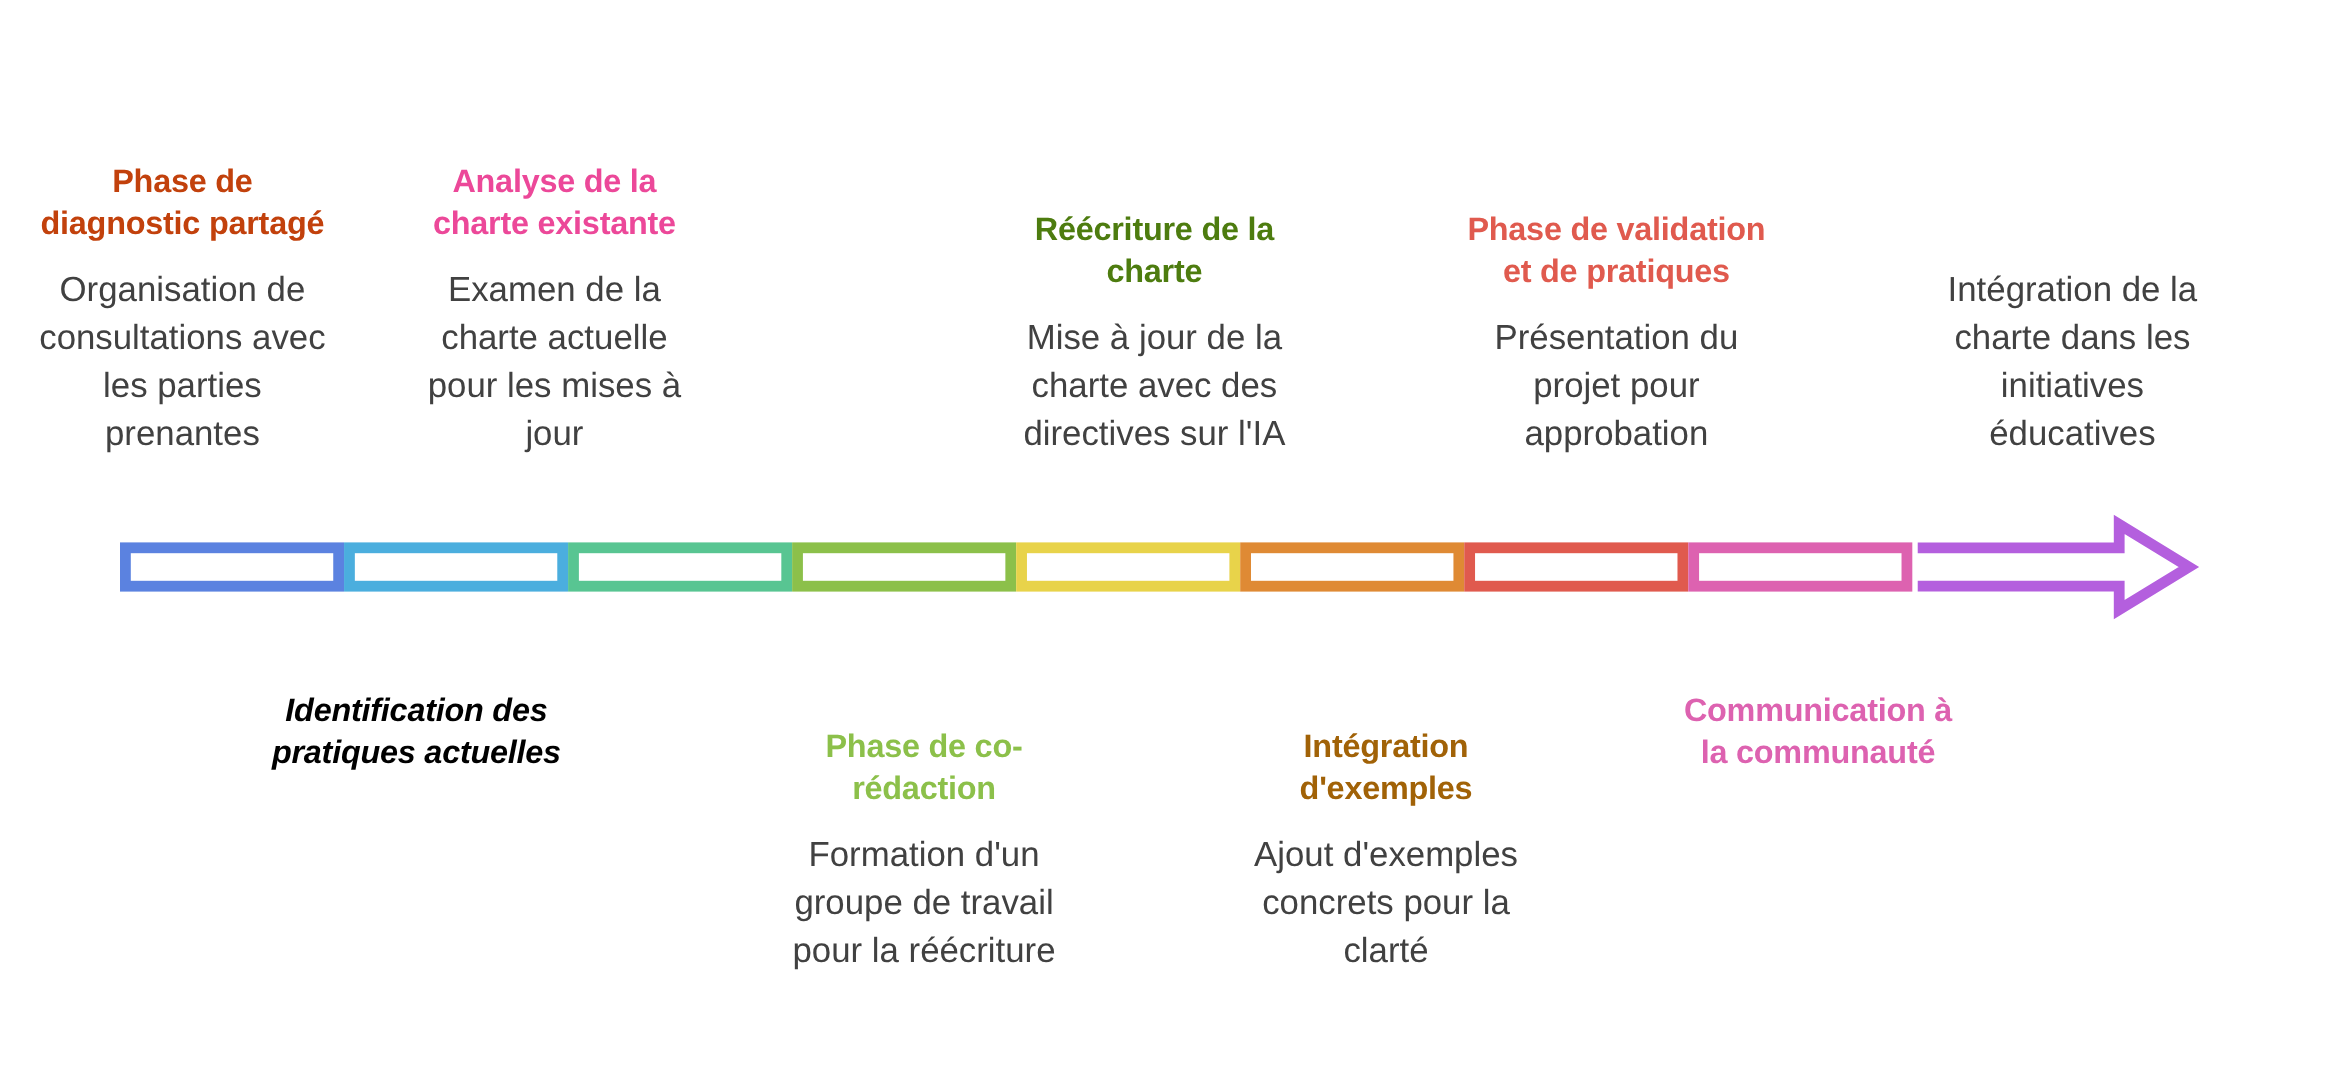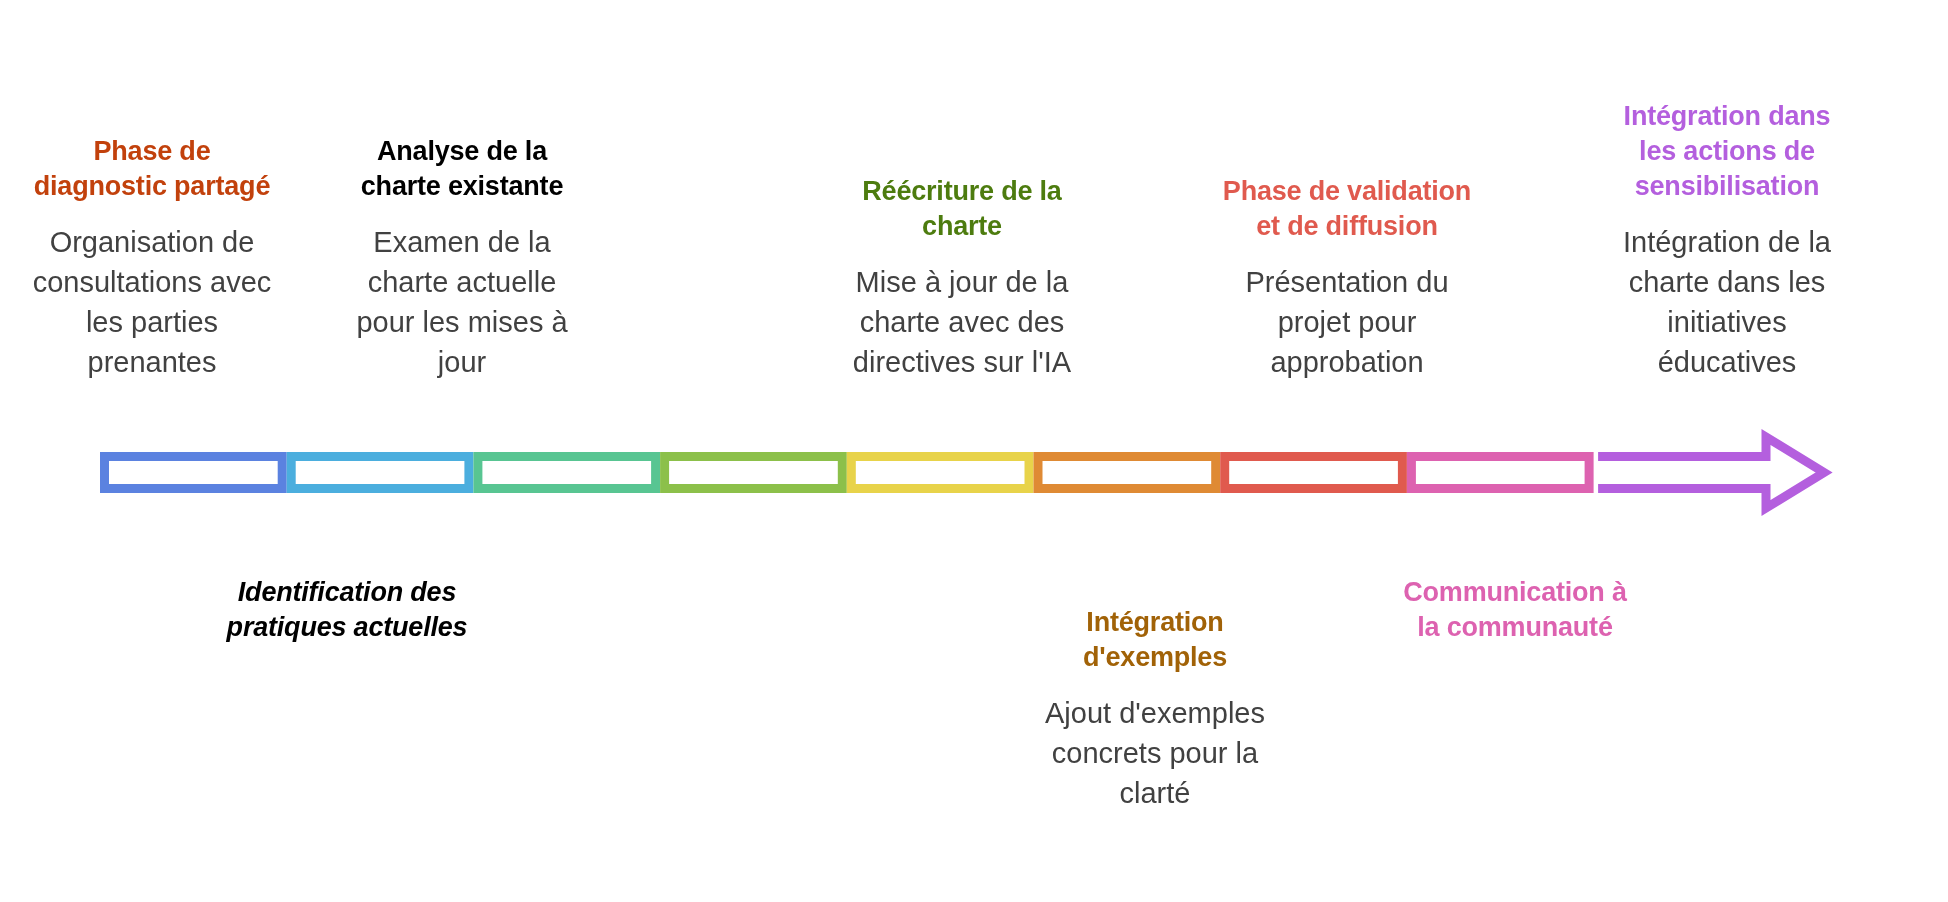--- a/index.html
+++ b/index.html
@@ -63,36 +63,35 @@
 <body>
 
 <div id="stage">
 
   <div class="label-block top-block" style="left:27px;">
     <div class="label-title" style="color:#c2410c;">Phase de diagnostic partagé</div>
     <div class="label-desc">Organisation de consultations avec les parties prenantes</div>
   </div>
 
   <div class="label-block top-block" style="left:337px;">
-    <div class="label-title" style="color:#000000;">Analyse de la charte existante</div>
+    <div class="label-title" style="color:#ec4899;">Analyse de la charte existante</div>
     <div class="label-desc">Examen de la charte actuelle pour les mises à jour</div>
   </div>
 
   <div class="label-block top-block" style="left:837px;">
     <div class="label-title" style="color:#4d7c0f;">Réécriture de la charte</div>
     <div class="label-desc">Mise à jour de la charte avec des directives sur l'IA</div>
   </div>
 
   <div class="label-block top-block" style="left:1222px;">
-    <div class="label-title" style="color:#e05a4e;">Phase de validation et de diffusion</div>
+    <div class="label-title" style="color:#e05a4e;">Phase de validation et de pratiques</div>
     <div class="label-desc">Présentation du projet pour approbation</div>
   </div>
 
   <div class="label-block top-block" style="left:1602px;">
-    <div class="label-title" style="color:#b45fde;">Intégration dans les actions de sensibilisation</div>
     <div class="label-desc">Intégration de la charte dans les initiatives éducatives</div>
   </div>
 
   <div id="arrow-bar">
     <svg width="1948" height="110" viewBox="0 0 1948 110" xmlns="http://www.w3.org/2000/svg">
 
       <g fill="none" stroke-width="9">
         <rect x="104.5" y="38.5" width="177.7" height="32" stroke="#5b82e0"></rect>
         <rect x="291.2" y="38.5" width="177.7" height="32" stroke="#4baede"></rect>
         <rect x="477.9" y="38.5" width="177.7" height="32" stroke="#58c592"></rect>
@@ -104,20 +103,24 @@
       </g>
 
       <path d="M 1598.1 38.5 L 1766 38.5 L 1766 19 L 1824 54.5 L 1766 90 L 1766 70.5 L 1598.1 70.5" fill="none" stroke="#b45fde" stroke-width="9" stroke-linejoin="miter" stroke-linecap="butt"></path>
     </svg>
   </div>
 
   <div class="label-block bottom-block" style="left:222px;">
     <div class="label-title" style="color:#000000;font-style:italic;">Identification des pratiques actuelles</div>
   </div>
 
+  <div class="label-block bottom-block" style="left:645px; top:605px;">
+    <div class="label-title" style="color:#8cc04a;">Phase de co-rédaction</div>
+    <div class="label-desc">Formation d'un groupe de travail pour la réécriture</div>
+  </div>
 
   <div class="label-block bottom-block" style="left:1030px; top:605px;">
     <div class="label-title" style="color:#a16207;">Intégration d'exemples</div>
     <div class="label-desc">Ajout d'exemples concrets pour la clarté</div>
   </div>
 
   <div class="label-block bottom-block" style="left:1390px;">
     <div class="label-title" style="color:#dd62b0;">Communication à la communauté</div>
   </div>
 

